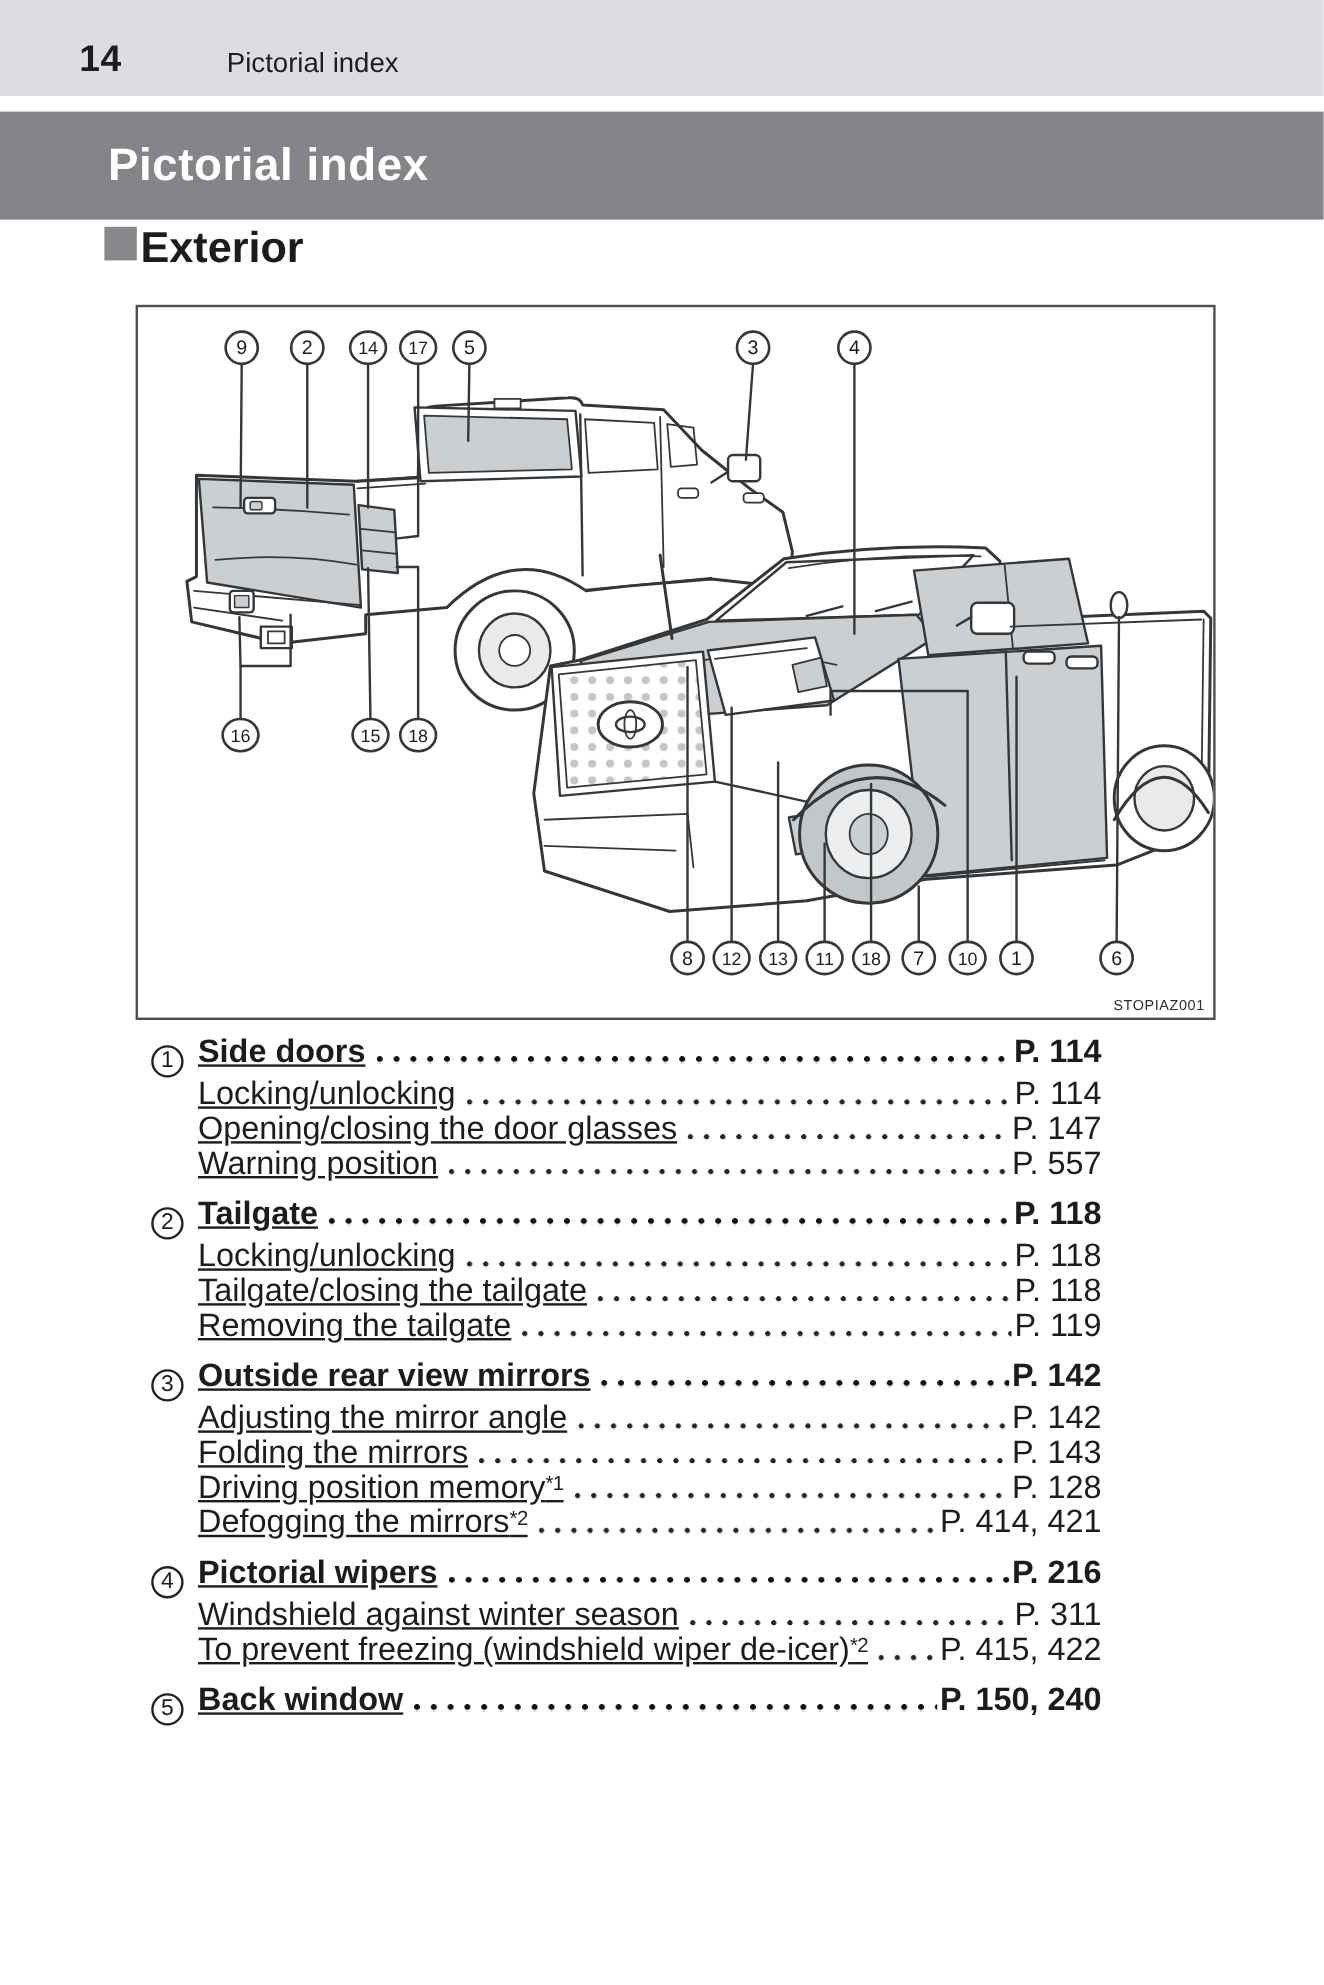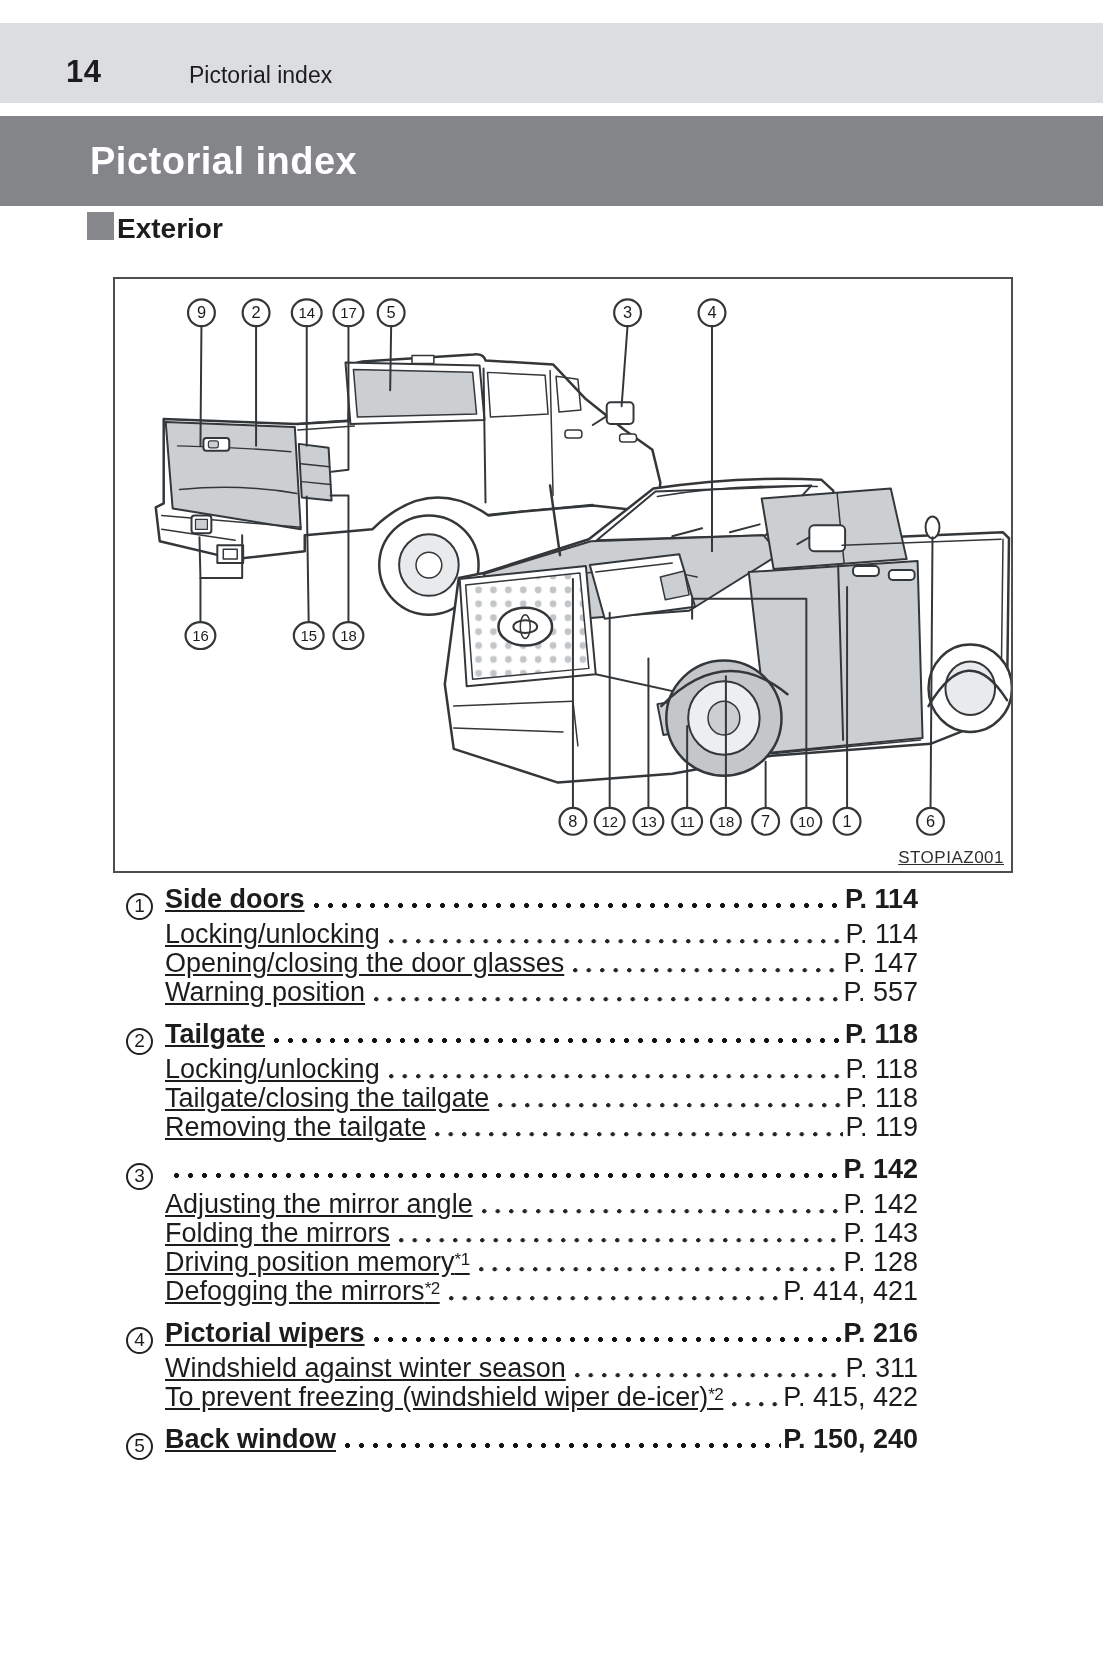--- a/index.html
+++ b/index.html
@@ -1,36 +1,36 @@
 <!DOCTYPE html>
 <html><head>
 <meta charset="utf-8">
 <style>
   html,body{margin:0;padding:0;background:#ffffff;}
   body{width:1103px;height:1654px;position:relative;font-family:"Liberation Sans",sans-serif;color:#1c1c1e;overflow:hidden;}
-  .abs{position:absolute;margin-top:23px;}
+  .abs{position:absolute;}
 
   
   .topbar{left:0;top:0;width:1103px;height:80px;background:#dcdde0;}
   .topbar .pgnum{position:absolute;left:66px;top:31px;font-size:31px;font-weight:bold;letter-spacing:.5px;}
   .topbar .pgsec{position:absolute;left:189px;top:39px;font-size:23px;}
 
   
   .banner{left:0;top:93px;width:1103px;height:90px;background:#838589;display:flex;align-items:center;}
   .banner .btitle{margin-left:90px;font-size:38px;font-weight:bold;color:#ffffff;letter-spacing:.5px;}
 
   
   .sechead{left:87px;top:189px;display:flex;align-items:flex-start;}
   .sechead .sq{width:27px;height:28px;background:#86888b;margin-right:3px;}
-  .sechead .stitle{font-size:28px;font-weight:bold;line-height:30px;margin-top:2px;}
+  .sechead .stitle{font-size:36px;font-weight:bold;line-height:30px;margin-top:2px;}
 
   
   .figure{left:113px;top:254px;width:900px;height:596px;border:2px solid #4c4e50;box-sizing:border-box;background:#fff;}
   .figure svg{position:absolute;left:0;top:0;width:100%;height:100%;}
-  .figcode{position:absolute;right:7px;bottom:3px;font-size:17px;color:#2e2e30;letter-spacing:.5px;text-decoration:underline;}
+  .figcode{position:absolute;right:7px;bottom:3px;font-size:12px;color:#2e2e30;letter-spacing:.5px;}
 
   
   .pilist{left:126px;top:861px;width:792px;}
   .pi-row{display:flex;align-items:baseline;font-size:27px;line-height:29px;}
   .pi-head{height:30px;line-height:30px;margin-top:12px;margin-bottom:6px;font-weight:bold;}
   .pi-group:first-child .pi-head{margin-top:0;}
   .pi-sub{height:29px;padding-left:39px;}
   .pi-num{flex:0 0 auto;display:inline-flex;align-items:center;justify-content:center;width:27px;height:27px;border:2px solid #222;border-radius:50%;box-sizing:border-box;font-size:19px;font-weight:normal;margin-right:12px;position:relative;top:4px;background:#fff;}
   .pi-label{white-space:nowrap;text-decoration:underline;}
   .pi-label sup{font-size:17px;line-height:0;vertical-align:6px;letter-spacing:-.5px;}
@@ -272,20 +272,21 @@
       </div>
       <div class="pi-row pi-sub">
         <span class="pi-label">Removing the tailgate</span>
         <span class="dots"></span>
         <span class="pi-page">P. 119</span>
       </div>
     </div>
     <div class="pi-group">
       <div class="pi-row pi-head">
         <span class="pi-num">3</span>
+        <span class="pi-label">Outside rear view mirrors</span>
         <span class="dots"></span>
         <span class="pi-page">P. 142</span>
       </div>
       <div class="pi-row pi-sub">
         <span class="pi-label">Adjusting the mirror angle</span>
         <span class="dots"></span>
         <span class="pi-page">P. 142</span>
       </div>
       <div class="pi-row pi-sub">
         <span class="pi-label">Folding the mirrors</span>

